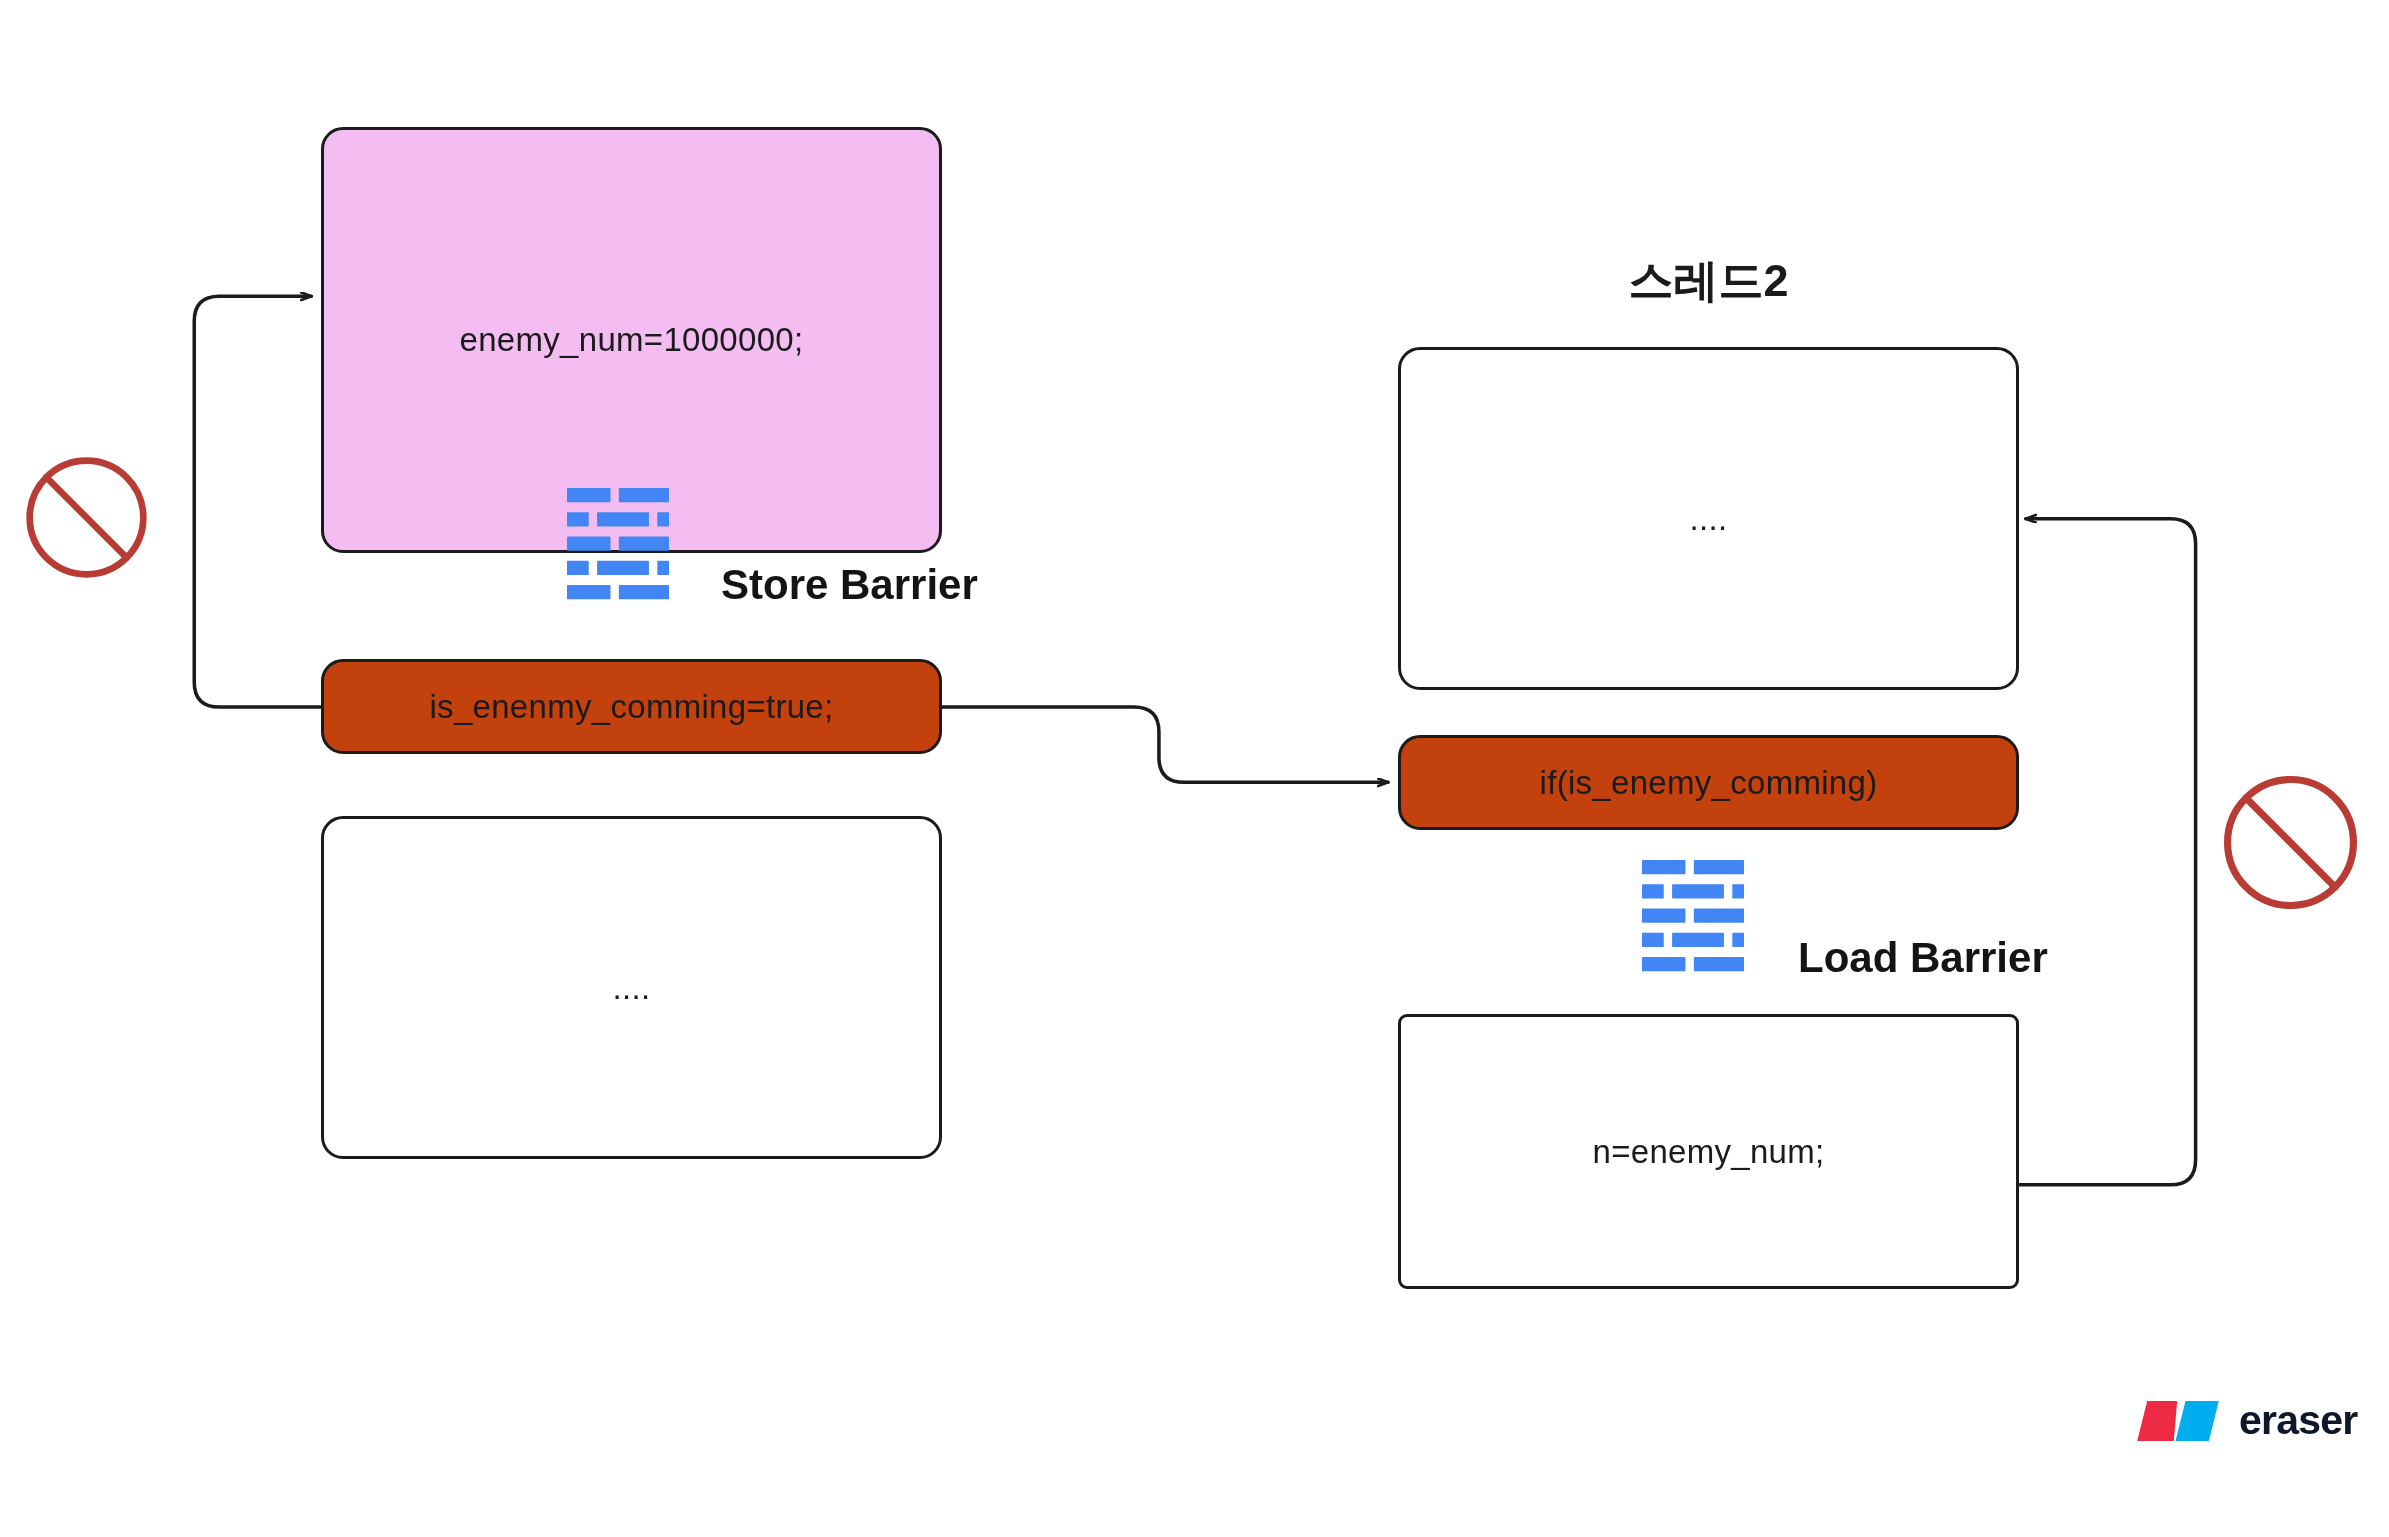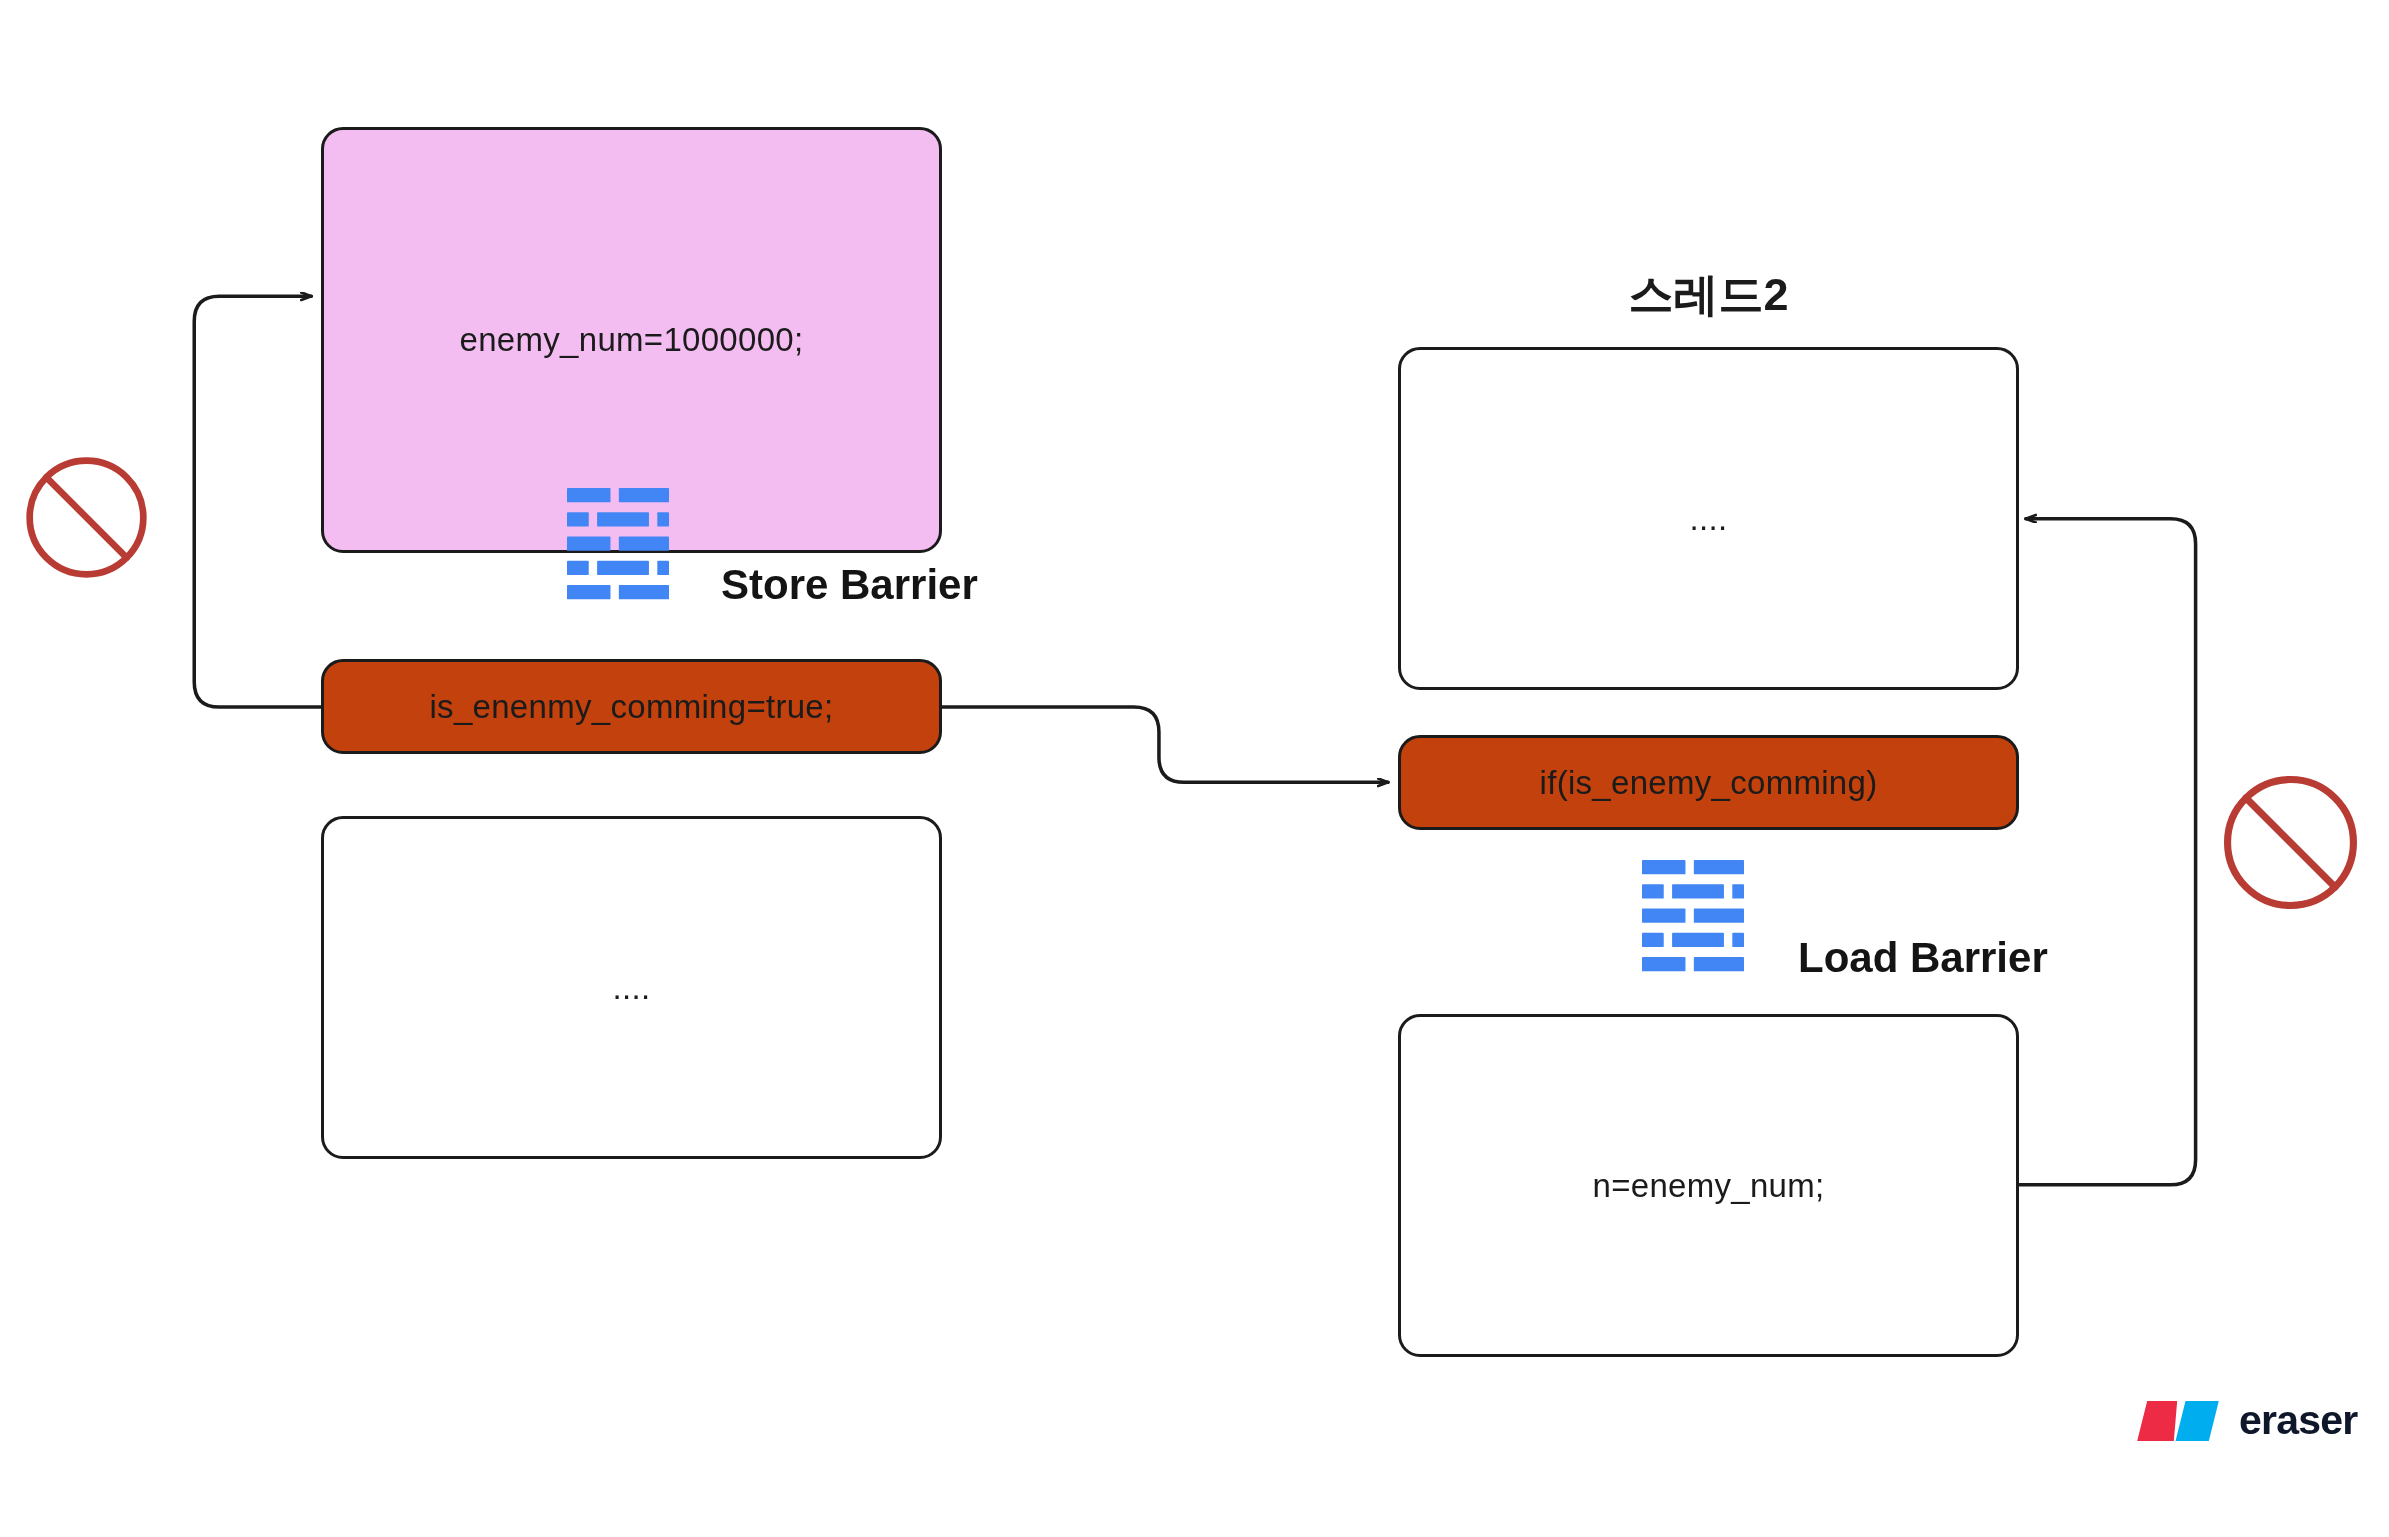--- a/index.html
+++ b/index.html
@@ -47,21 +47,21 @@
     </defs>
 
     <path d="M383,845 L262,845 Q232,845 232,815 L232,384 Q232,354 262,354 L372,354" fill="none" stroke="#1b1b1b" stroke-width="4.2" stroke-linecap="round" stroke-linejoin="round" marker-end="url(#ah)"></path>
 
     <path d="M1125,845 L1355,845 Q1385,845 1385,875 L1385,905 Q1385,935 1415,935 L1659,935" fill="none" stroke="#1b1b1b" stroke-width="4.2" stroke-linecap="round" stroke-linejoin="round" marker-end="url(#ah)"></path>
 
     <path d="M2410,1416 L2594,1416 Q2624,1416 2624,1386 L2624,650 Q2624,620 2594,620 L2421,620" fill="none" stroke="#1b1b1b" stroke-width="4.2" stroke-linecap="round" stroke-linejoin="round" marker-end="url(#ah)"></path>
   </svg>
 
 
-  <div class="lane-title" style="left:1398px;top:251px;width:621px;margin-top:14px;">스레드2</div>
+  <div class="lane-title" style="left:1398px;top:251px;width:621px;">스레드2</div>
 
   <div class="node pink" style="left:321px;top:127px;width:621px;height:426px;text-align:center;">
     <span class="node-text">enemy_num=1000000;</span>
   </div>
 
   <div class="node blue" style="left:321px;top:659px;width:621px;height:95px;">
     <span class="node-text">is_enenmy_comming=true;</span>
   </div>
 
   <div class="node" style="left:321px;top:816px;width:621px;height:343px;">
@@ -69,21 +69,21 @@
   </div>
 
   <div class="node" style="left:1398px;top:347px;width:621px;height:343px;">
     <span class="node-text">....</span>
   </div>
 
   <div class="node blue" style="left:1398px;top:735px;width:621px;height:95px;">
     <span class="node-text">if(is_enemy_comming)</span>
   </div>
 
-  <div class="node" style="left:1398px;top:1014px;width:621px;height:343px;">
+  <div class="node" style="left:1398px;top:1014px;width:621px;height:275px;border-radius:9px;">
     <span class="node-text">n=enemy_num;</span>
   </div>
 
   <svg class="brickwall" style="left:567px;top:488px;width:102px;width:102px;height:113px;" viewBox="0 0 122 135" xmlns="http://www.w3.org/2000/svg">
     <g fill="#4285f4">
       <rect x="0" y="0" width="52" height="17" rx="1"></rect>
       <rect x="62" y="0" width="60" height="17" rx="1"></rect>
       <rect x="0" y="29" width="26" height="17" rx="1"></rect>
       <rect x="36" y="29" width="62" height="17" rx="1"></rect>
       <rect x="108" y="29" width="14" height="17" rx="1"></rect>

